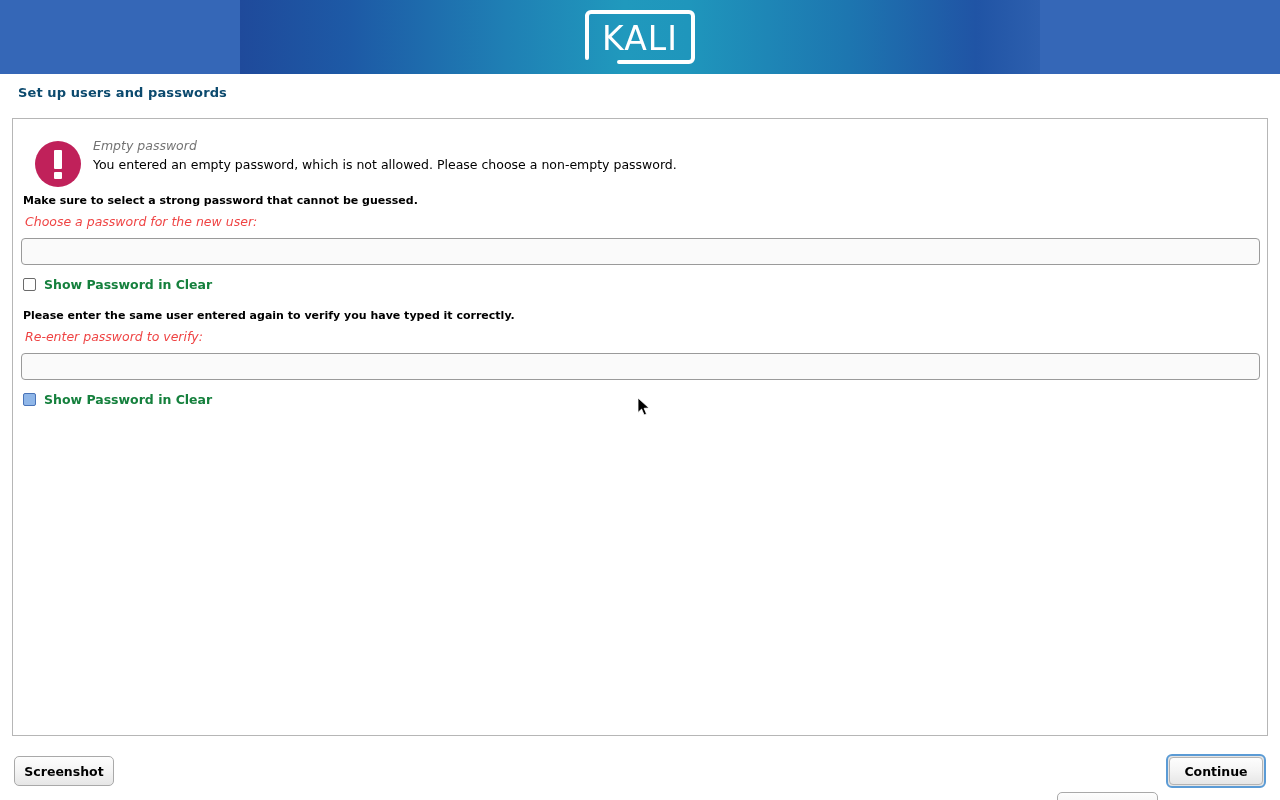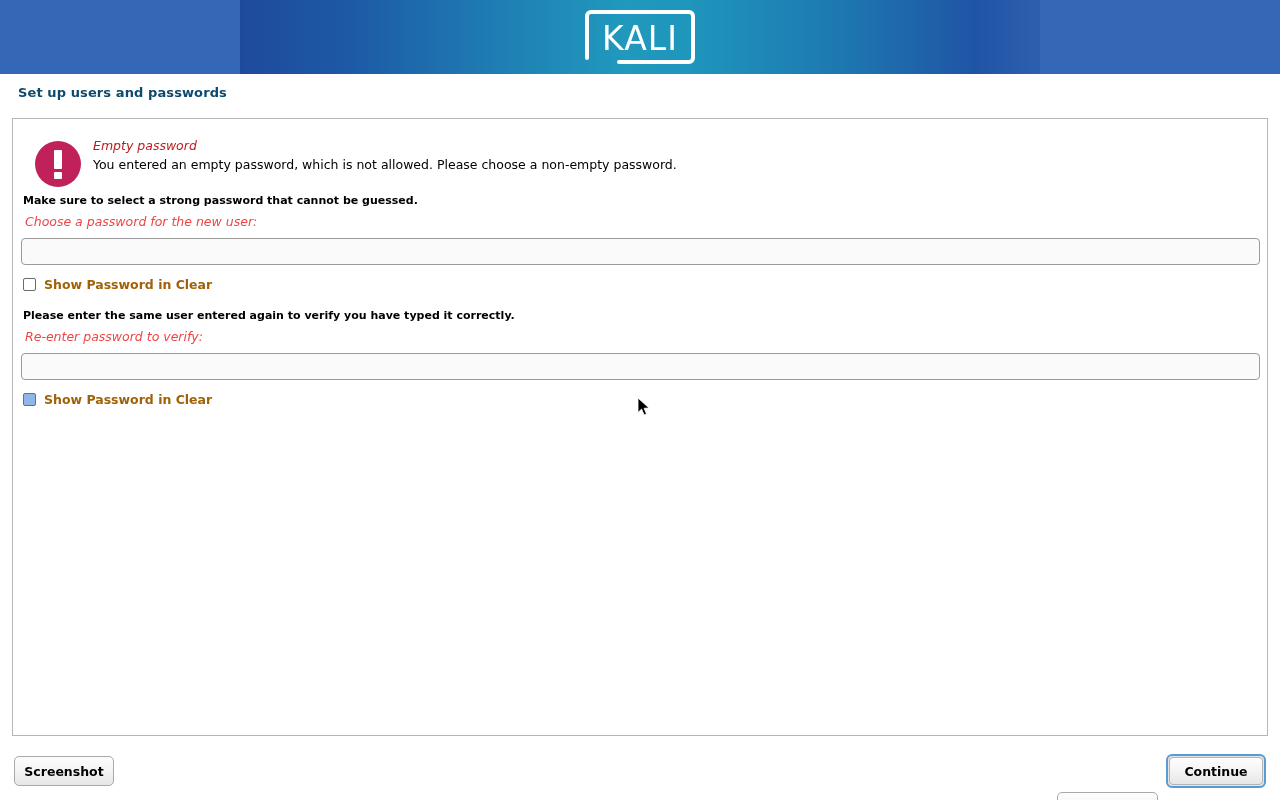--- a/index.html
+++ b/index.html
@@ -115,21 +115,21 @@
     height: 7px;
     background: #ffffff;
     border-radius: 1px;
   }
   .error-title {
     position: absolute;
     left: 68px;
     top: 9px;
     font-size: 12.5px;
     font-style: italic;
-    color: #b91c1c;
+    color: #737373;
   }
   .error-text {
     position: absolute;
     left: 68px;
     top: 28px;
     font-size: 12.5px;
     font-weight: normal;
     color: #000000;
   }
 
@@ -180,21 +180,21 @@
     background: #ffffff;
     flex: 0 0 auto;
   }
   .checkbox.focused {
     border: 1px solid #4a74b8;
     background: #8fb6e8;
   }
   .check-label {
     font-size: 12.5px;
     font-weight: bold;
-    color: #a16207;
+    color: #15803d;
     white-space: nowrap;
   }
 
   
   .btn {
     position: absolute;
     box-sizing: border-box;
     height: 30px;
     border: 1px solid #a9a9a9;
     border-radius: 5px;

